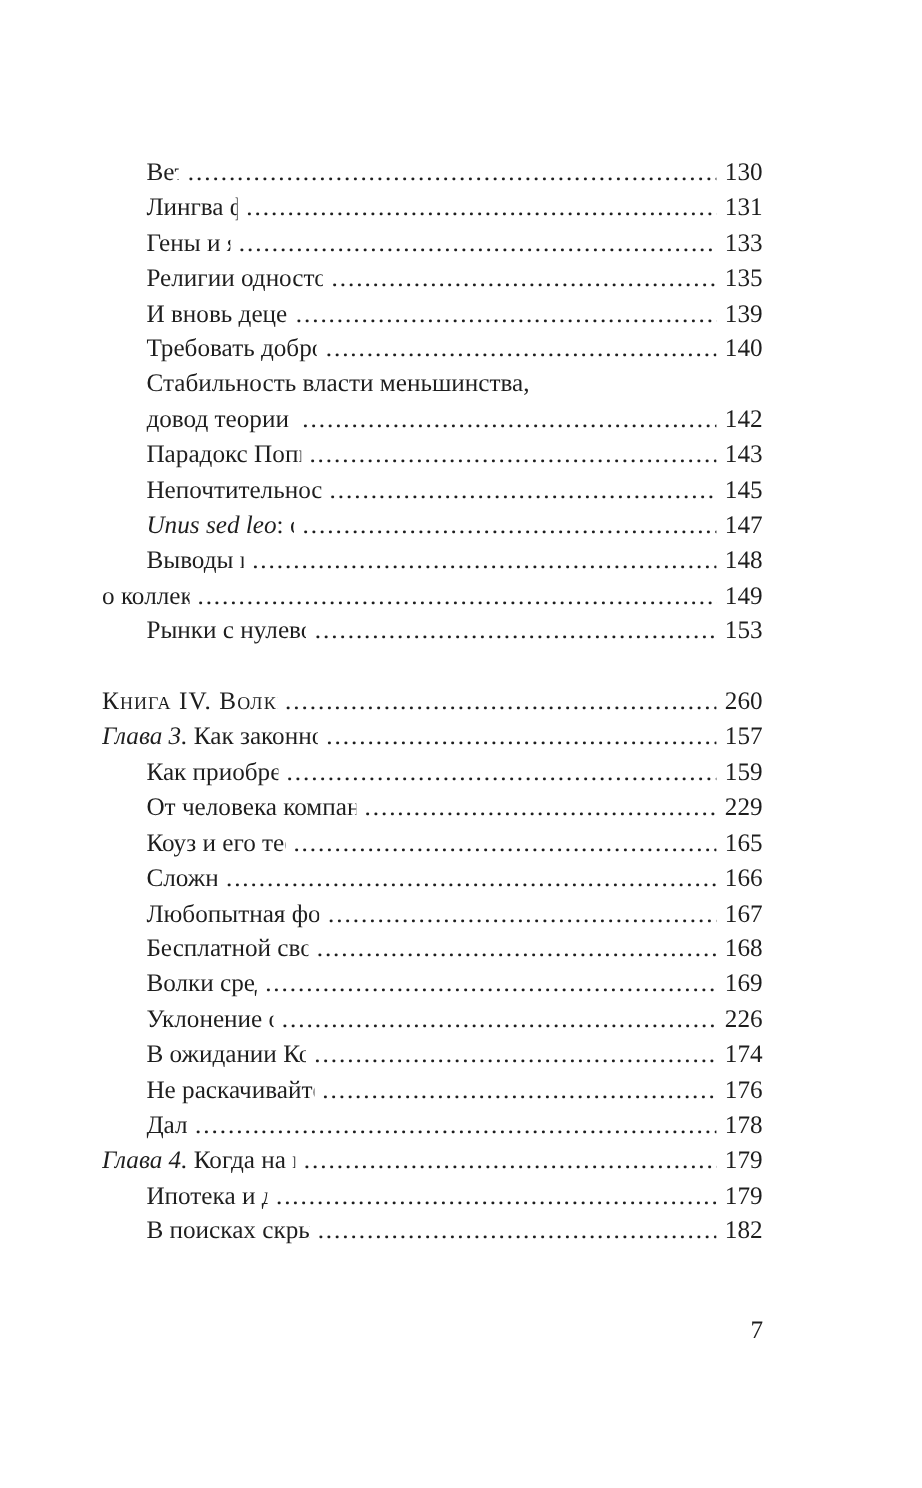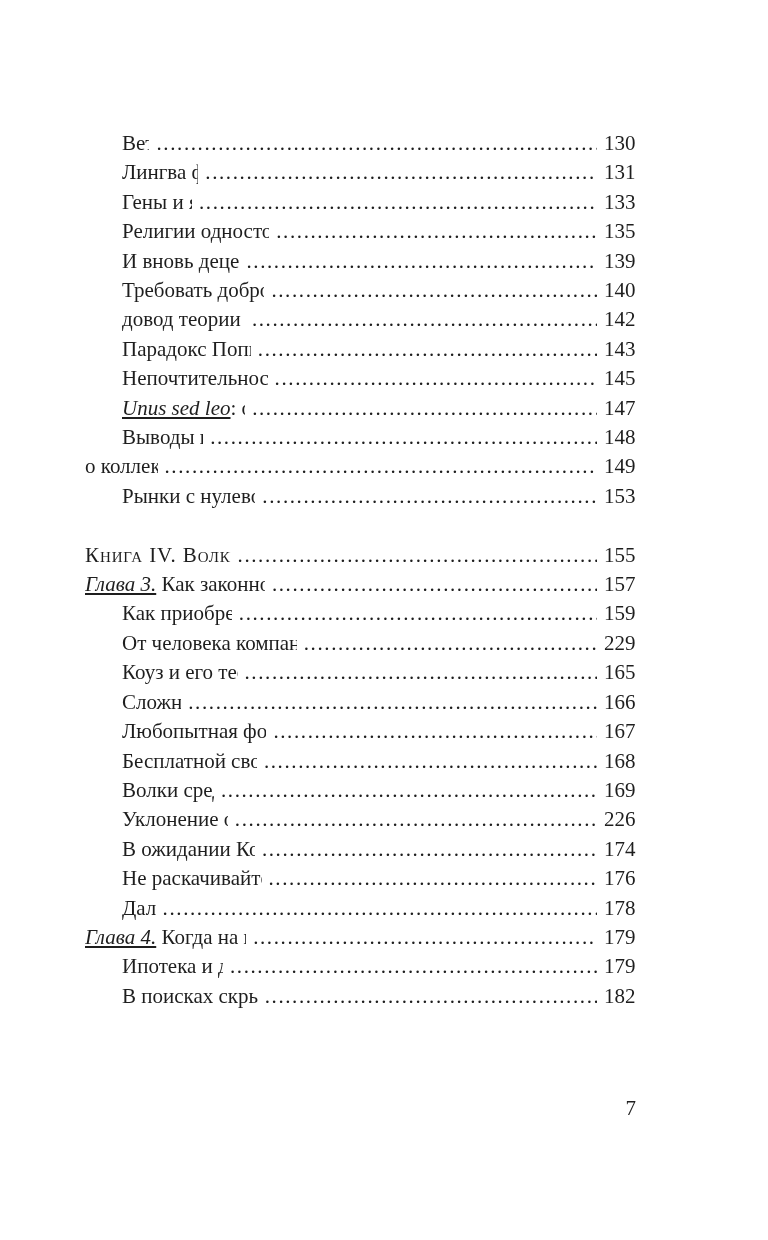--- a/index.html
+++ b/index.html
@@ -25,21 +25,21 @@
   }
   .row {
     display: flex;
     align-items: baseline;
     line-height: 29.4px;
     white-space: nowrap;
   }
   .lvl1 { padding-left: 37px; }
   .gap  { margin-top: 29.4px; }
   .title { flex: 0 1 auto; overflow: hidden; }
-  .title i { font-style: italic; text-decoration: underline; }
+  .title i { font-style: italic; }
   .sc .title {
     font-variant: small-caps;
     letter-spacing: 0.9px;
   }
   .leader {
     flex: 1 1 auto;
     overflow: hidden;
     margin-left: 7px;
     margin-right: 7px;
     min-width: 0;
@@ -91,20 +91,23 @@
         <span class="title">И вновь децентрализация</span>
         <span class="leader"></span>
         <span class="pagenum">139</span>
       </div>
       <div class="row lvl1">
         <span class="title">Требовать добродетели от других</span>
         <span class="leader"></span>
         <span class="pagenum">140</span>
       </div>
       <div class="row lvl1">
+        <span class="title">Стабильность власти меньшинства,</span>
+      </div>
+      <div class="row lvl1">
         <span class="title">довод теории вероятностей</span>
         <span class="leader"></span>
         <span class="pagenum">142</span>
       </div>
       <div class="row lvl1">
         <span class="title">Парадокс Поппера — Гёделя</span>
         <span class="leader"></span>
         <span class="pagenum">143</span>
       </div>
       <div class="row lvl1">
@@ -128,21 +131,21 @@
         <span class="pagenum">149</span>
       </div>
       <div class="row lvl1">
         <span class="title">Рынки с нулевой разумностью</span>
         <span class="leader"></span>
         <span class="pagenum">153</span>
       </div>
       <div class="row lvl0 gap sc">
         <span class="title">Книга IV. Волки среди собак</span>
         <span class="leader"></span>
-        <span class="pagenum">155</span>
+        <span class="pagenum">260</span>
       </div>
       <div class="row lvl0">
         <span class="title"><i>Глава 3.</i> Как законно приобрести человека</span>
         <span class="leader"></span>
         <span class="pagenum">157</span>
       </div>
       <div class="row lvl1">
         <span class="title">Как приобрести пилота</span>
         <span class="leader"></span>
         <span class="pagenum">159</span>

